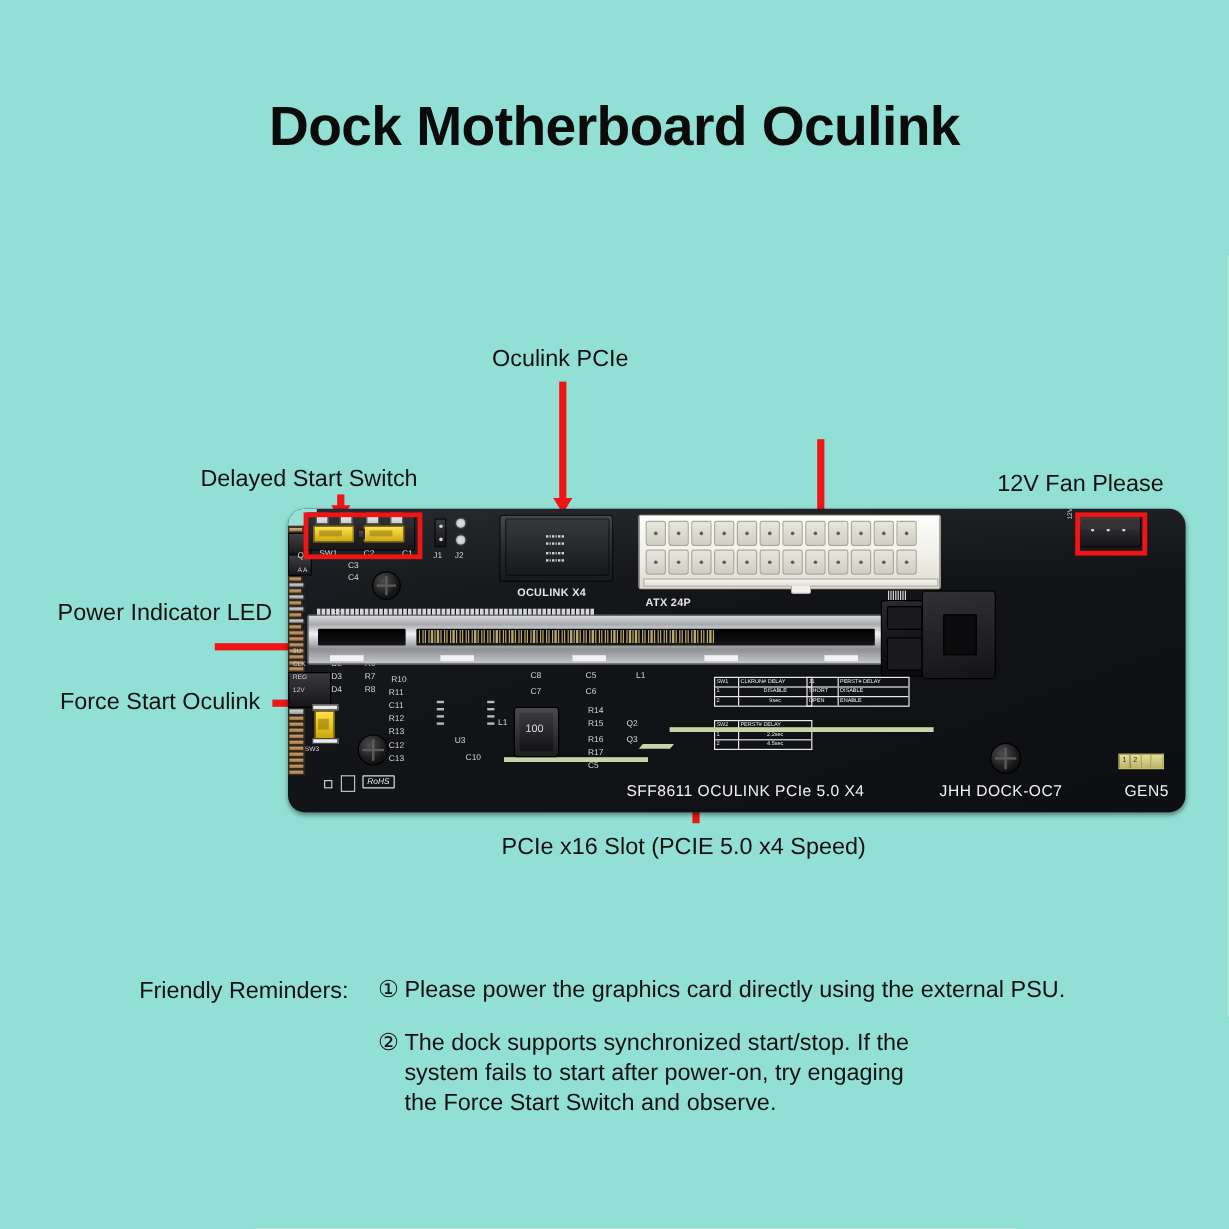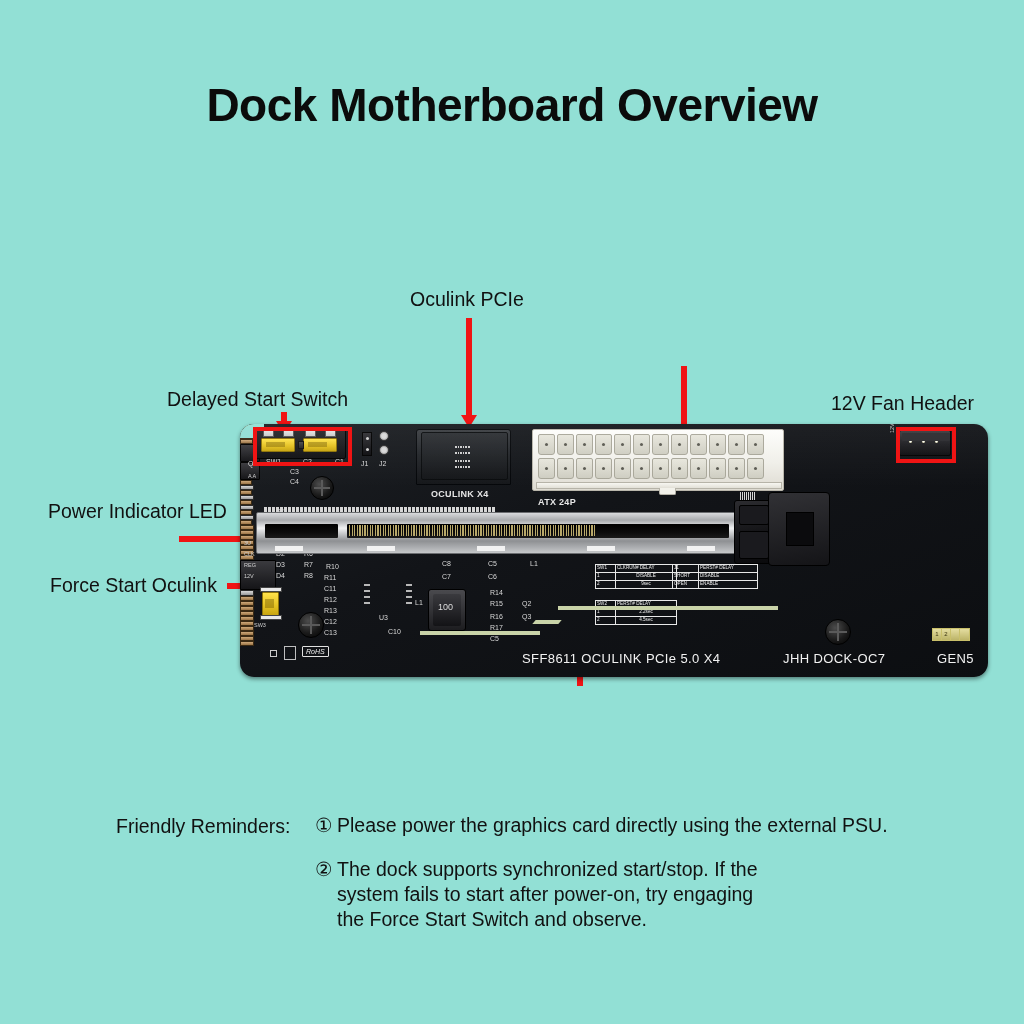--- a/index.html
+++ b/index.html
@@ -298,33 +298,34 @@
     font-family:"Liberation Sans", sans-serif;
   }
   .rem-num { display:inline-block; width:22px; }
   .rem-body { display:inline-block; vertical-align:top; }
 </style>
 </head>
 <body>
 
 <div id="page">
 
-  <div id="title">Dock Motherboard Overview</div>
+  <div id="title">Dock Motherboard Oculink</div>
 
   <div class="callout" style="left:410px; top:288px;">Oculink PCIe</div>
 
 
-  <div class="callout" style="left:831px; top:392px;">12V Fan Header</div>
+  <div class="callout" style="left:831px; top:392px;">12V Fan Please</div>
 
   <div class="callout" style="left:167px; top:388px;">Delayed Start Switch</div>
 
   <div class="callout" style="left:48px; top:500px;">Power Indicator LED</div>
 
   <div class="callout" style="left:50px; top:574px;">Force Start Oculink</div>
 
+  <div class="callout" style="left:418px; top:695px;">PCIe x16 Slot (PCIE 5.0 x4 Speed)</div>
 
   <div class="arrow arrow-down" style="left:461px; top:318px; width:16px; height:110px;">
     <div class="shaft" style="height:97px;"></div>
       <div class="head"></div>
   </div>
 
   <div class="arrow arrow-down" style="left:676px; top:366px; width:16px; height:106px;">
     <div class="shaft" style="height:93px;"></div>
       <div class="head"></div>
   </div>

